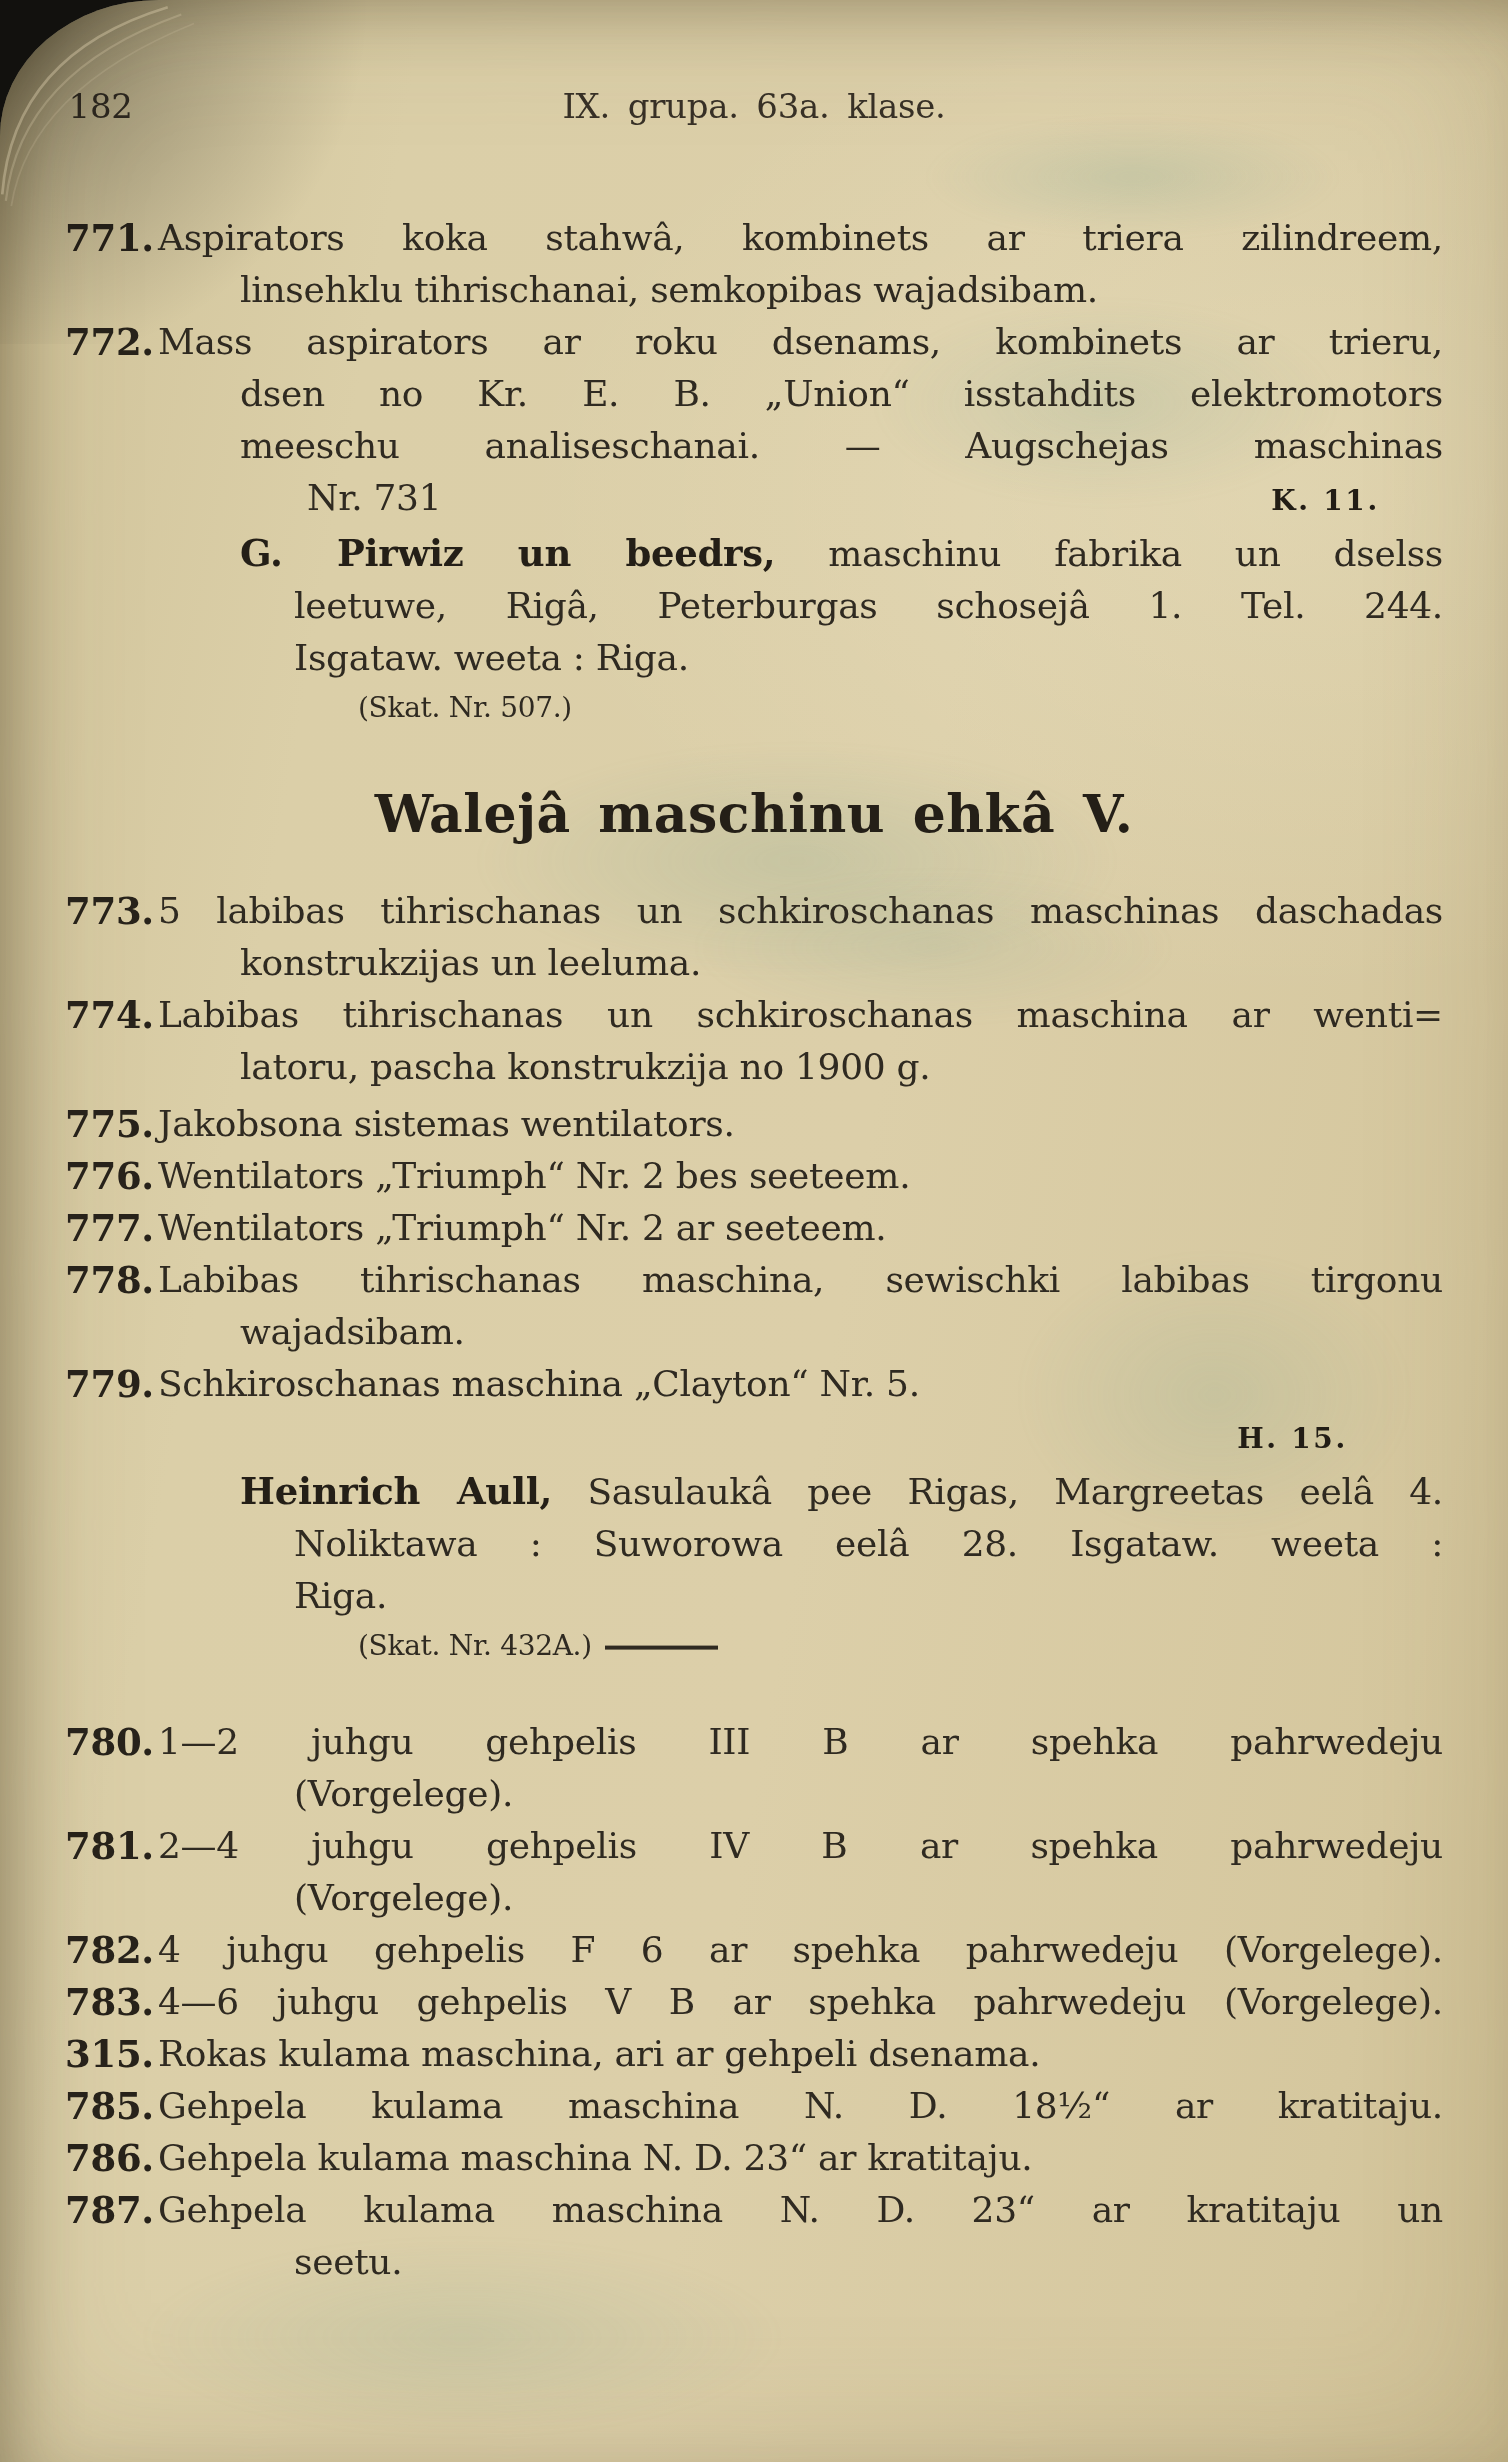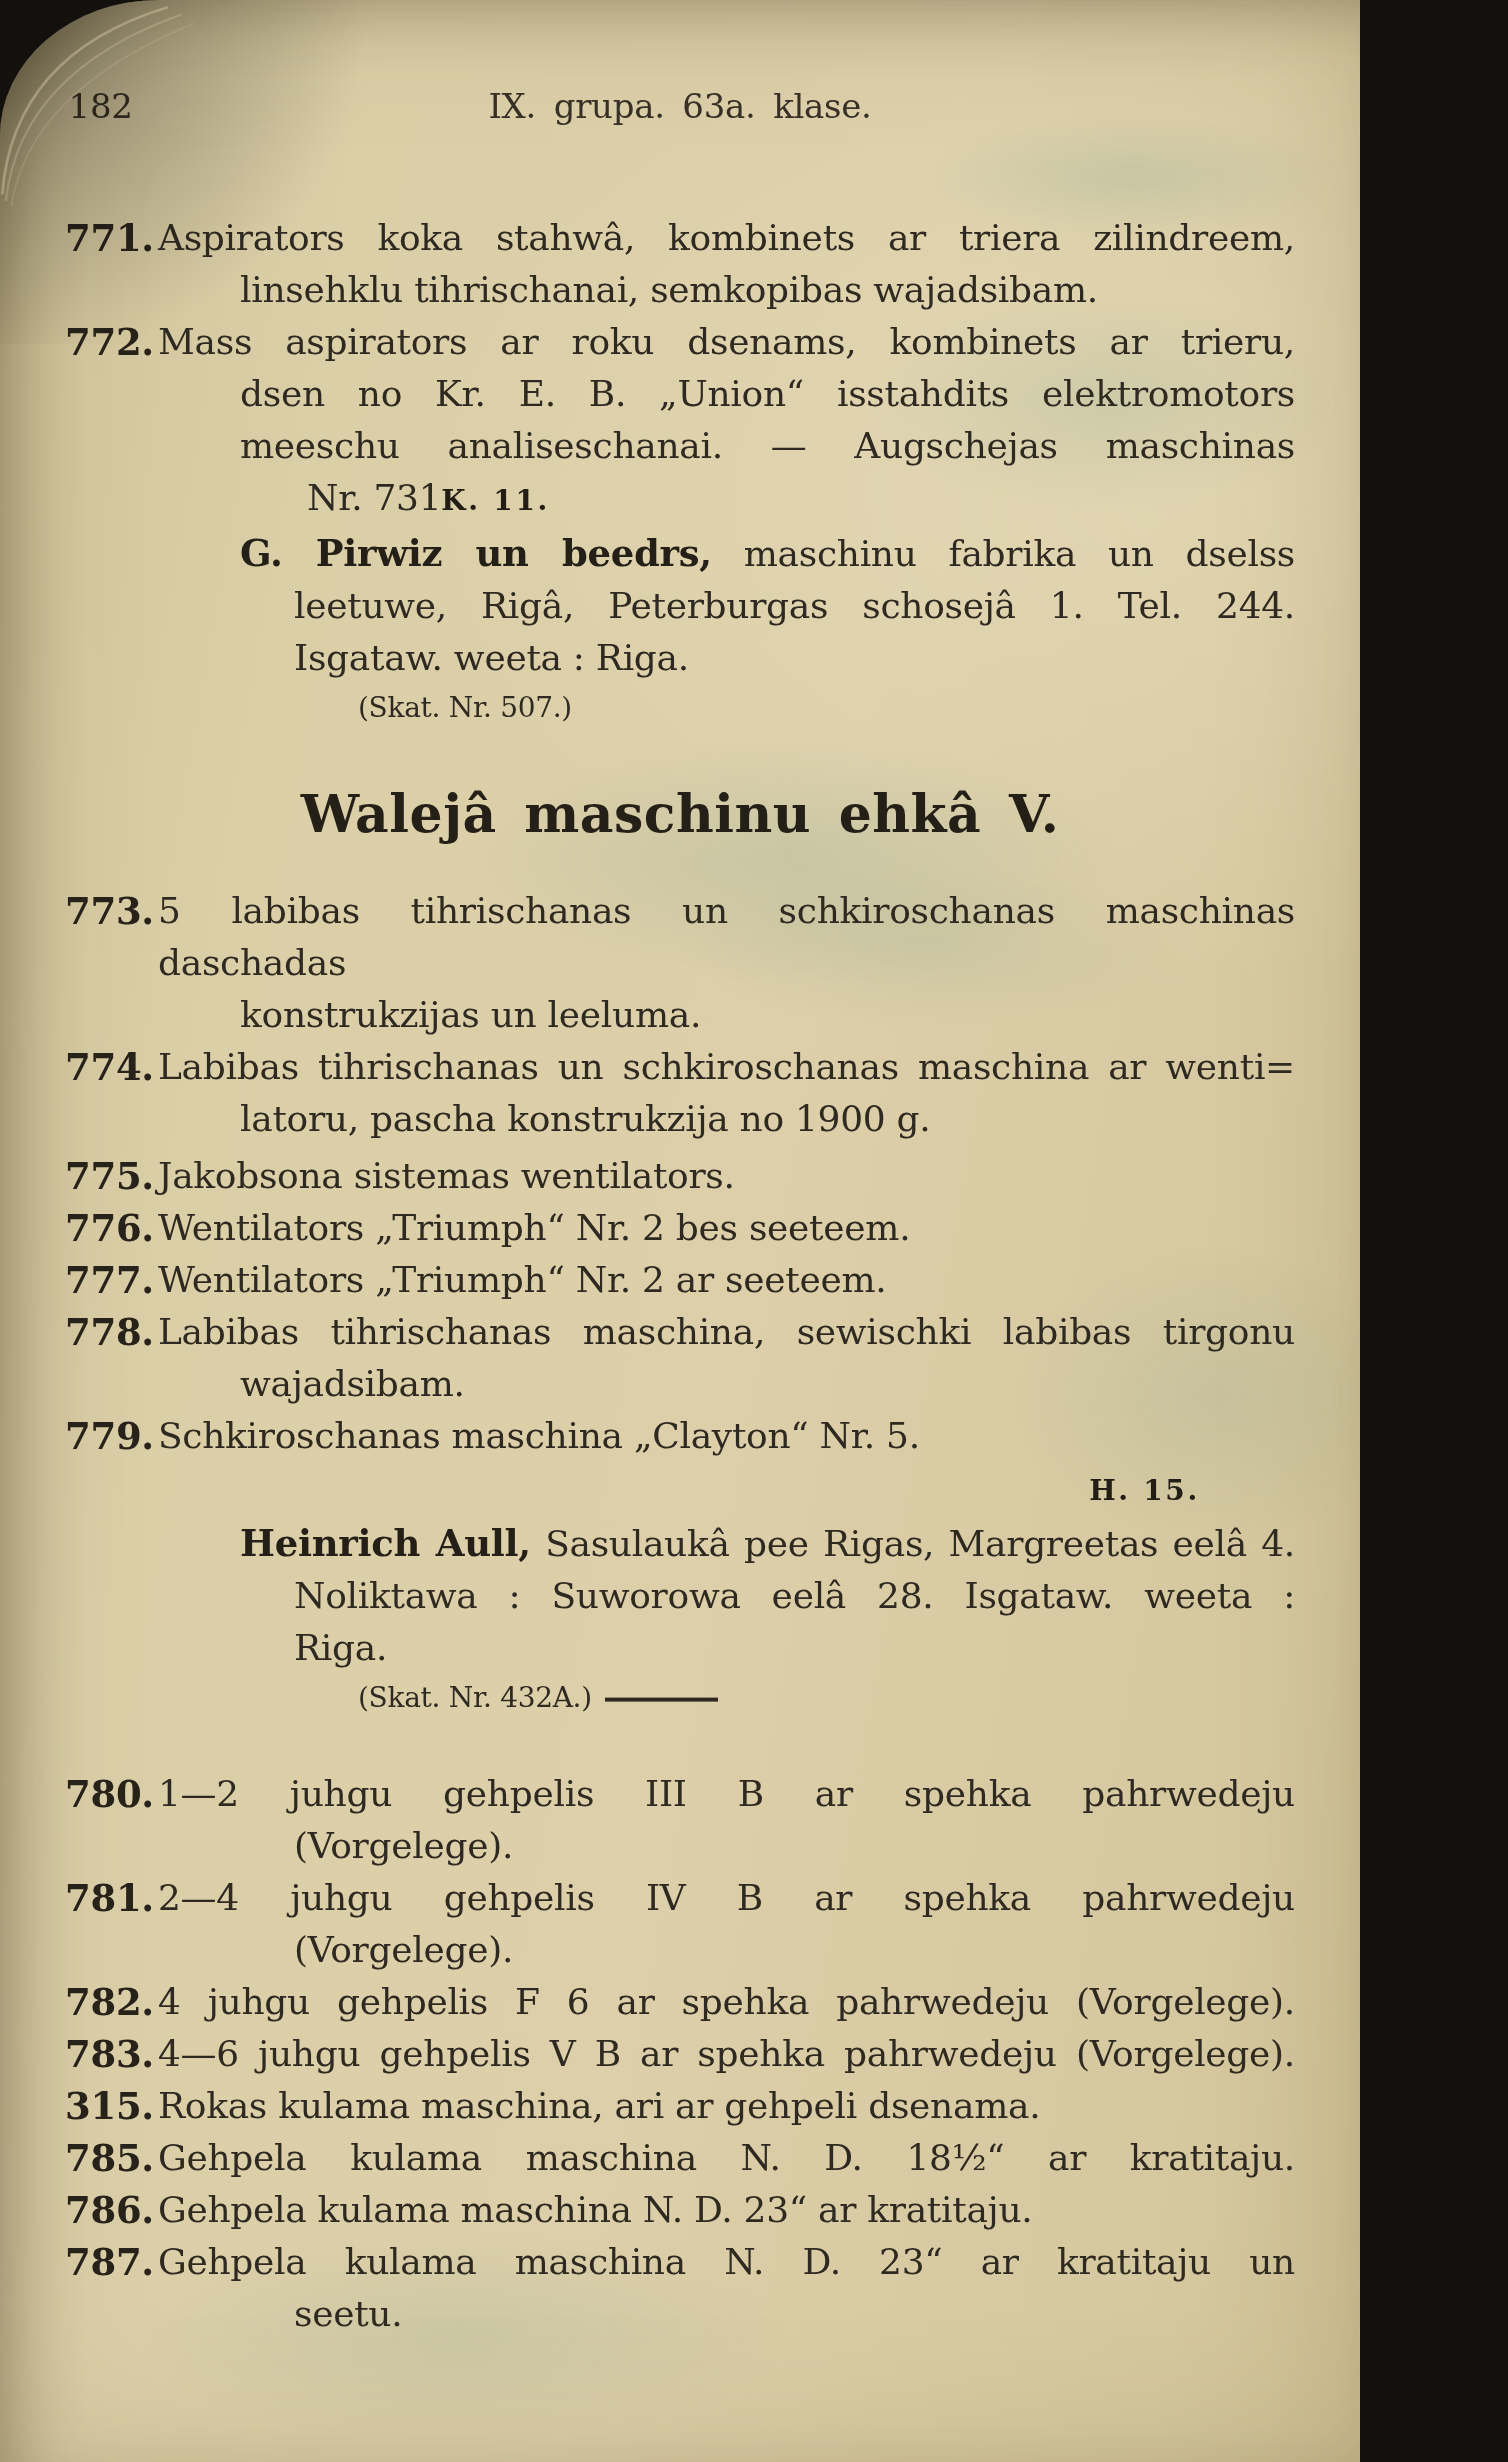--- a/index.html
+++ b/index.html
@@ -1,18 +1,18 @@
 <!DOCTYPE html>
 <html style="font-size:14.5px"><head>
 <meta charset="utf-8">
 <style>
   html,body{margin:0;padding:0;background:#12110e;}
   .scan{
     position:relative;
-    width:1360px;height:2462px;
+    width:1508px;height:2462px;
     background:#12110e;
     overflow:hidden;
     font-family:"DejaVu Serif", serif;
   }
   .paper{
     position:absolute;inset:0;
     background:
       radial-gradient(ellipse 1087px 725px at 85% 20%, rgba(255,250,225,0.20), rgba(255,250,225,0) 70%),
       linear-gradient(100deg, #c3b58c 0%, #d2c59c 4%, #dbcfa8 22%, #dccfa9 55%, #d5c79e 88%, #cfc095 100%);
     border-top-left-radius:159px 136px;
@@ -60,21 +60,21 @@
     flex:0 0 93px;
     font-weight:bold;
     font-size:37px;
     color:#27221a;
   }
   .etext{flex:1;min-width:0;}
   .line{white-space:normal;}
   .j{text-align:justify;text-align-last:justify;}
   .cont{padding-left:82px;}
   .cont-deep{padding-left:136px;}
-  .nrline{padding-left:149px;display:flex;justify-content:flex-start;align-items:baseline;}
+  .nrline{padding-left:149px;display:flex;justify-content:space-between;align-items:baseline;}
 
   .code{
     font-weight:bold;
     font-size:28px;
     letter-spacing:2.7px;
     color:#221d15;
     margin-right:63px;
     white-space:nowrap;
   }
   .code-line{text-align:right;margin-right:83px;}

